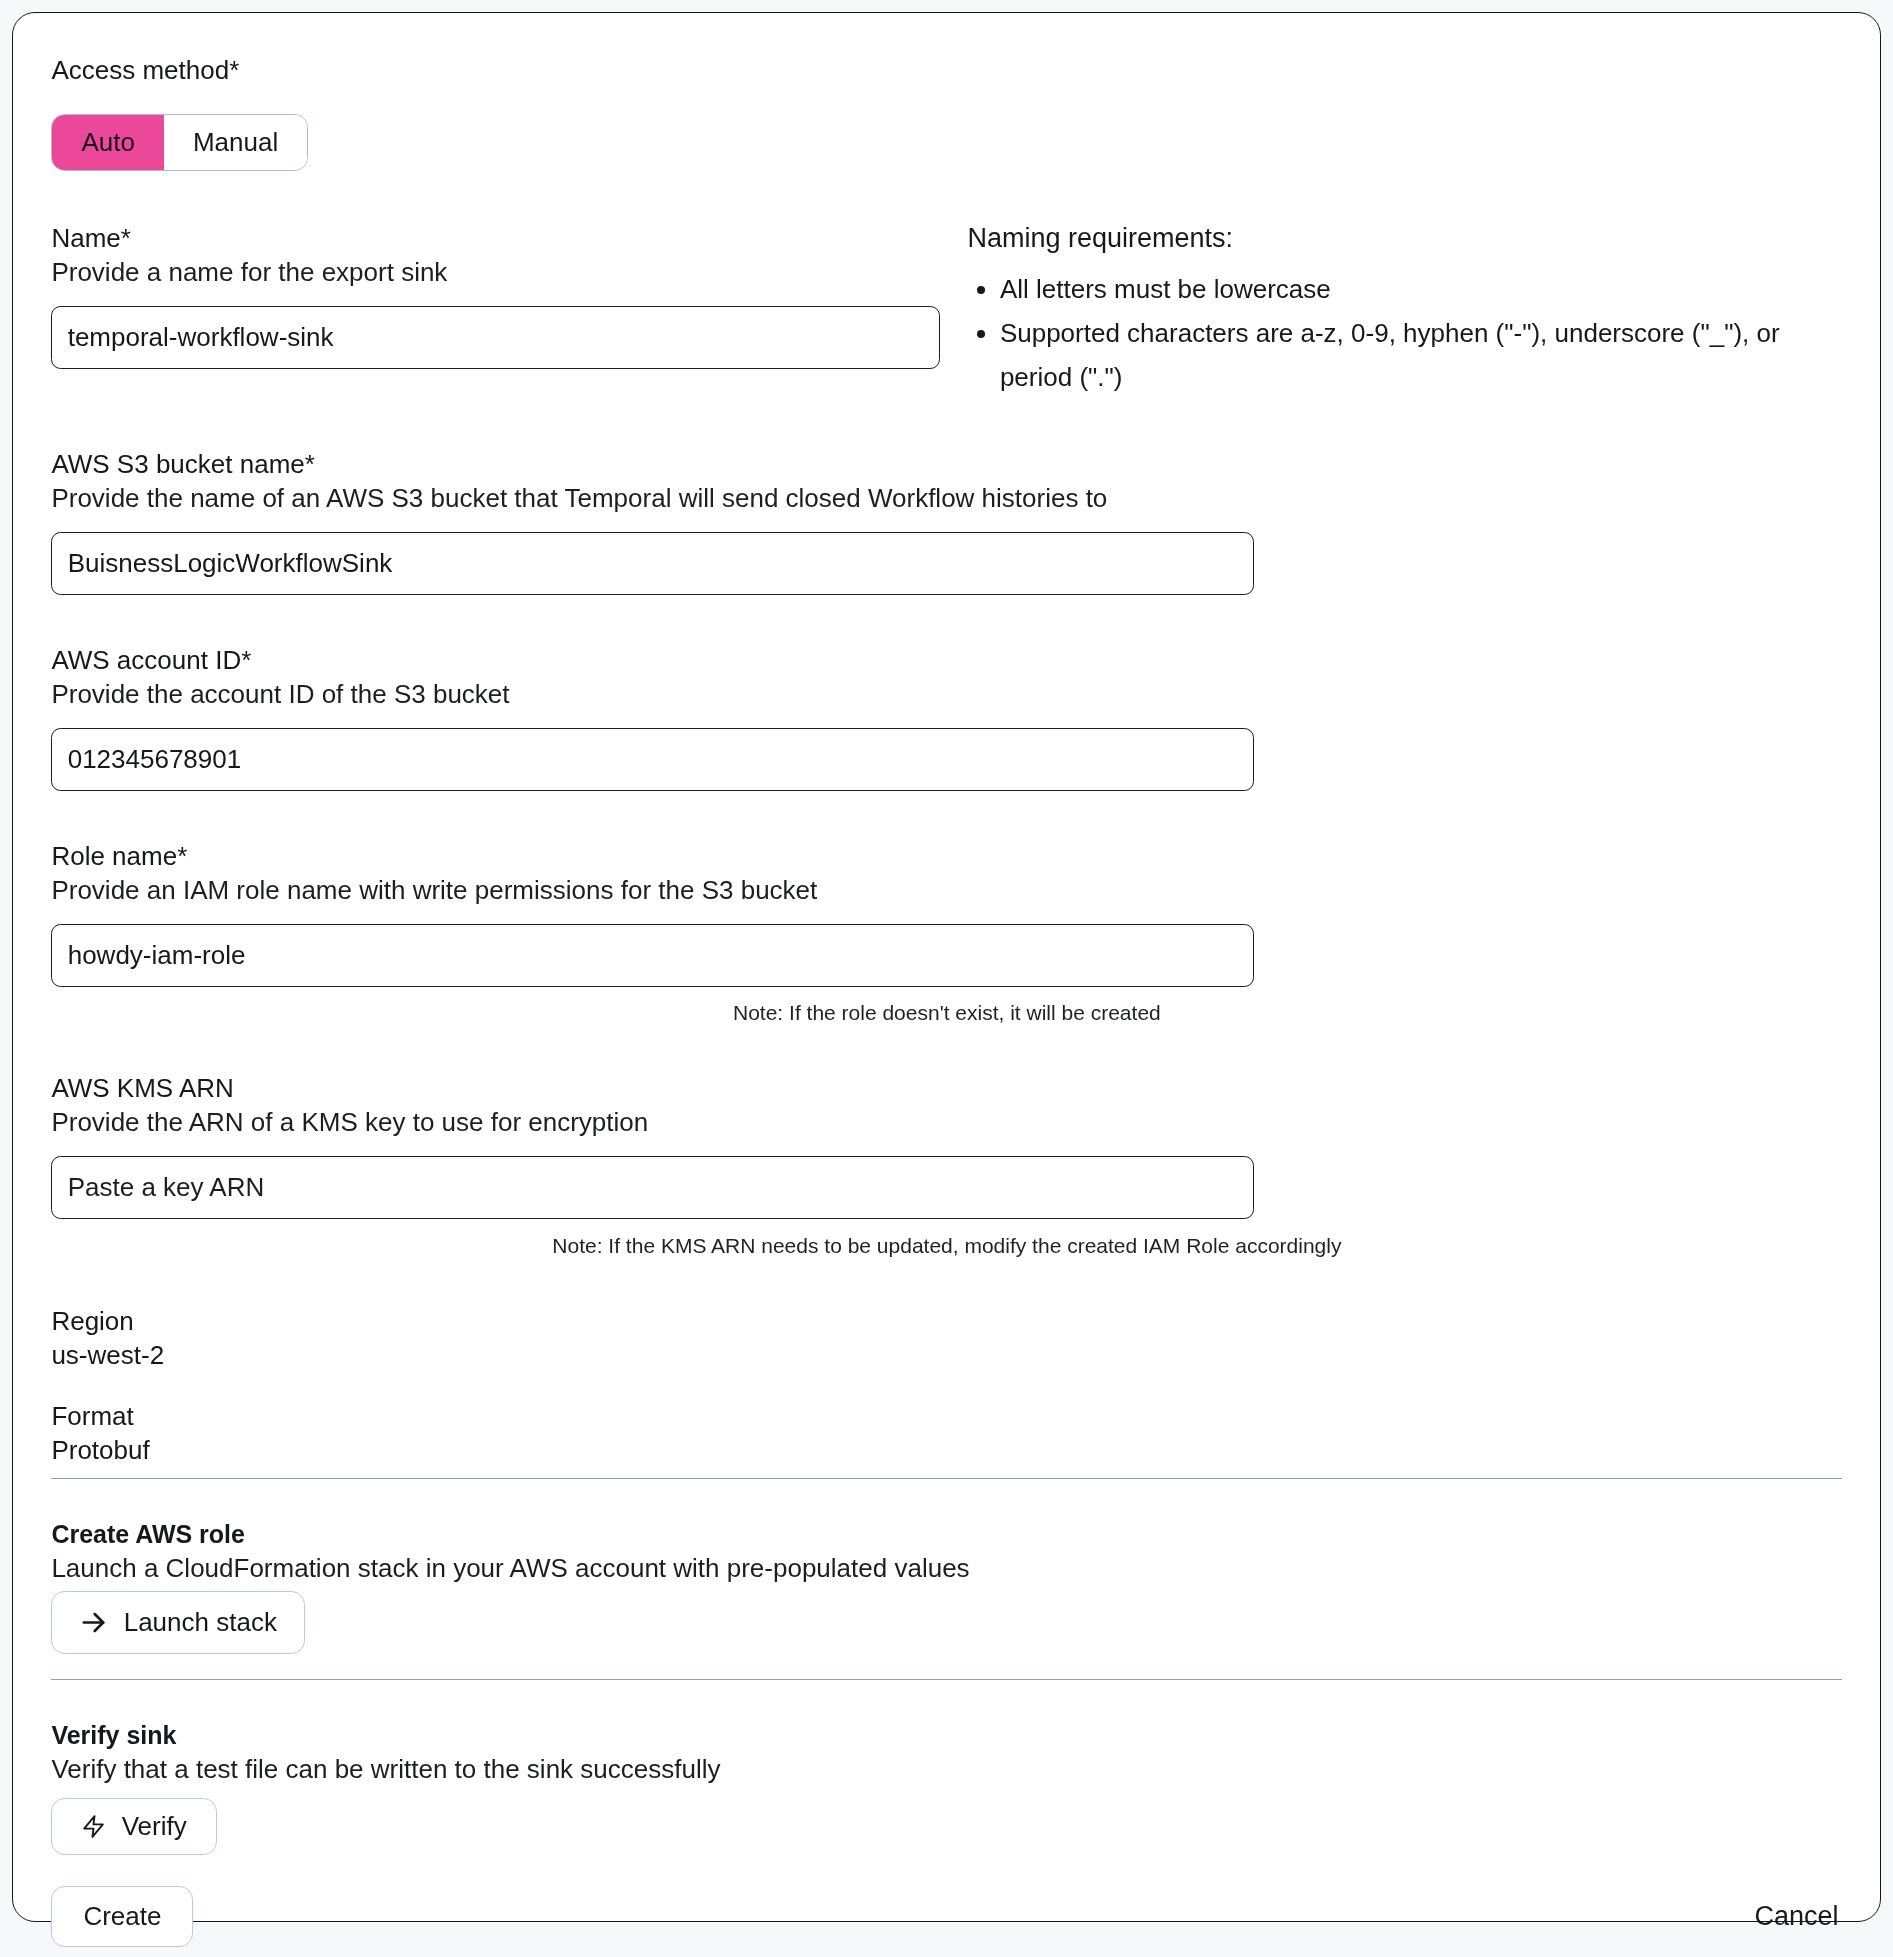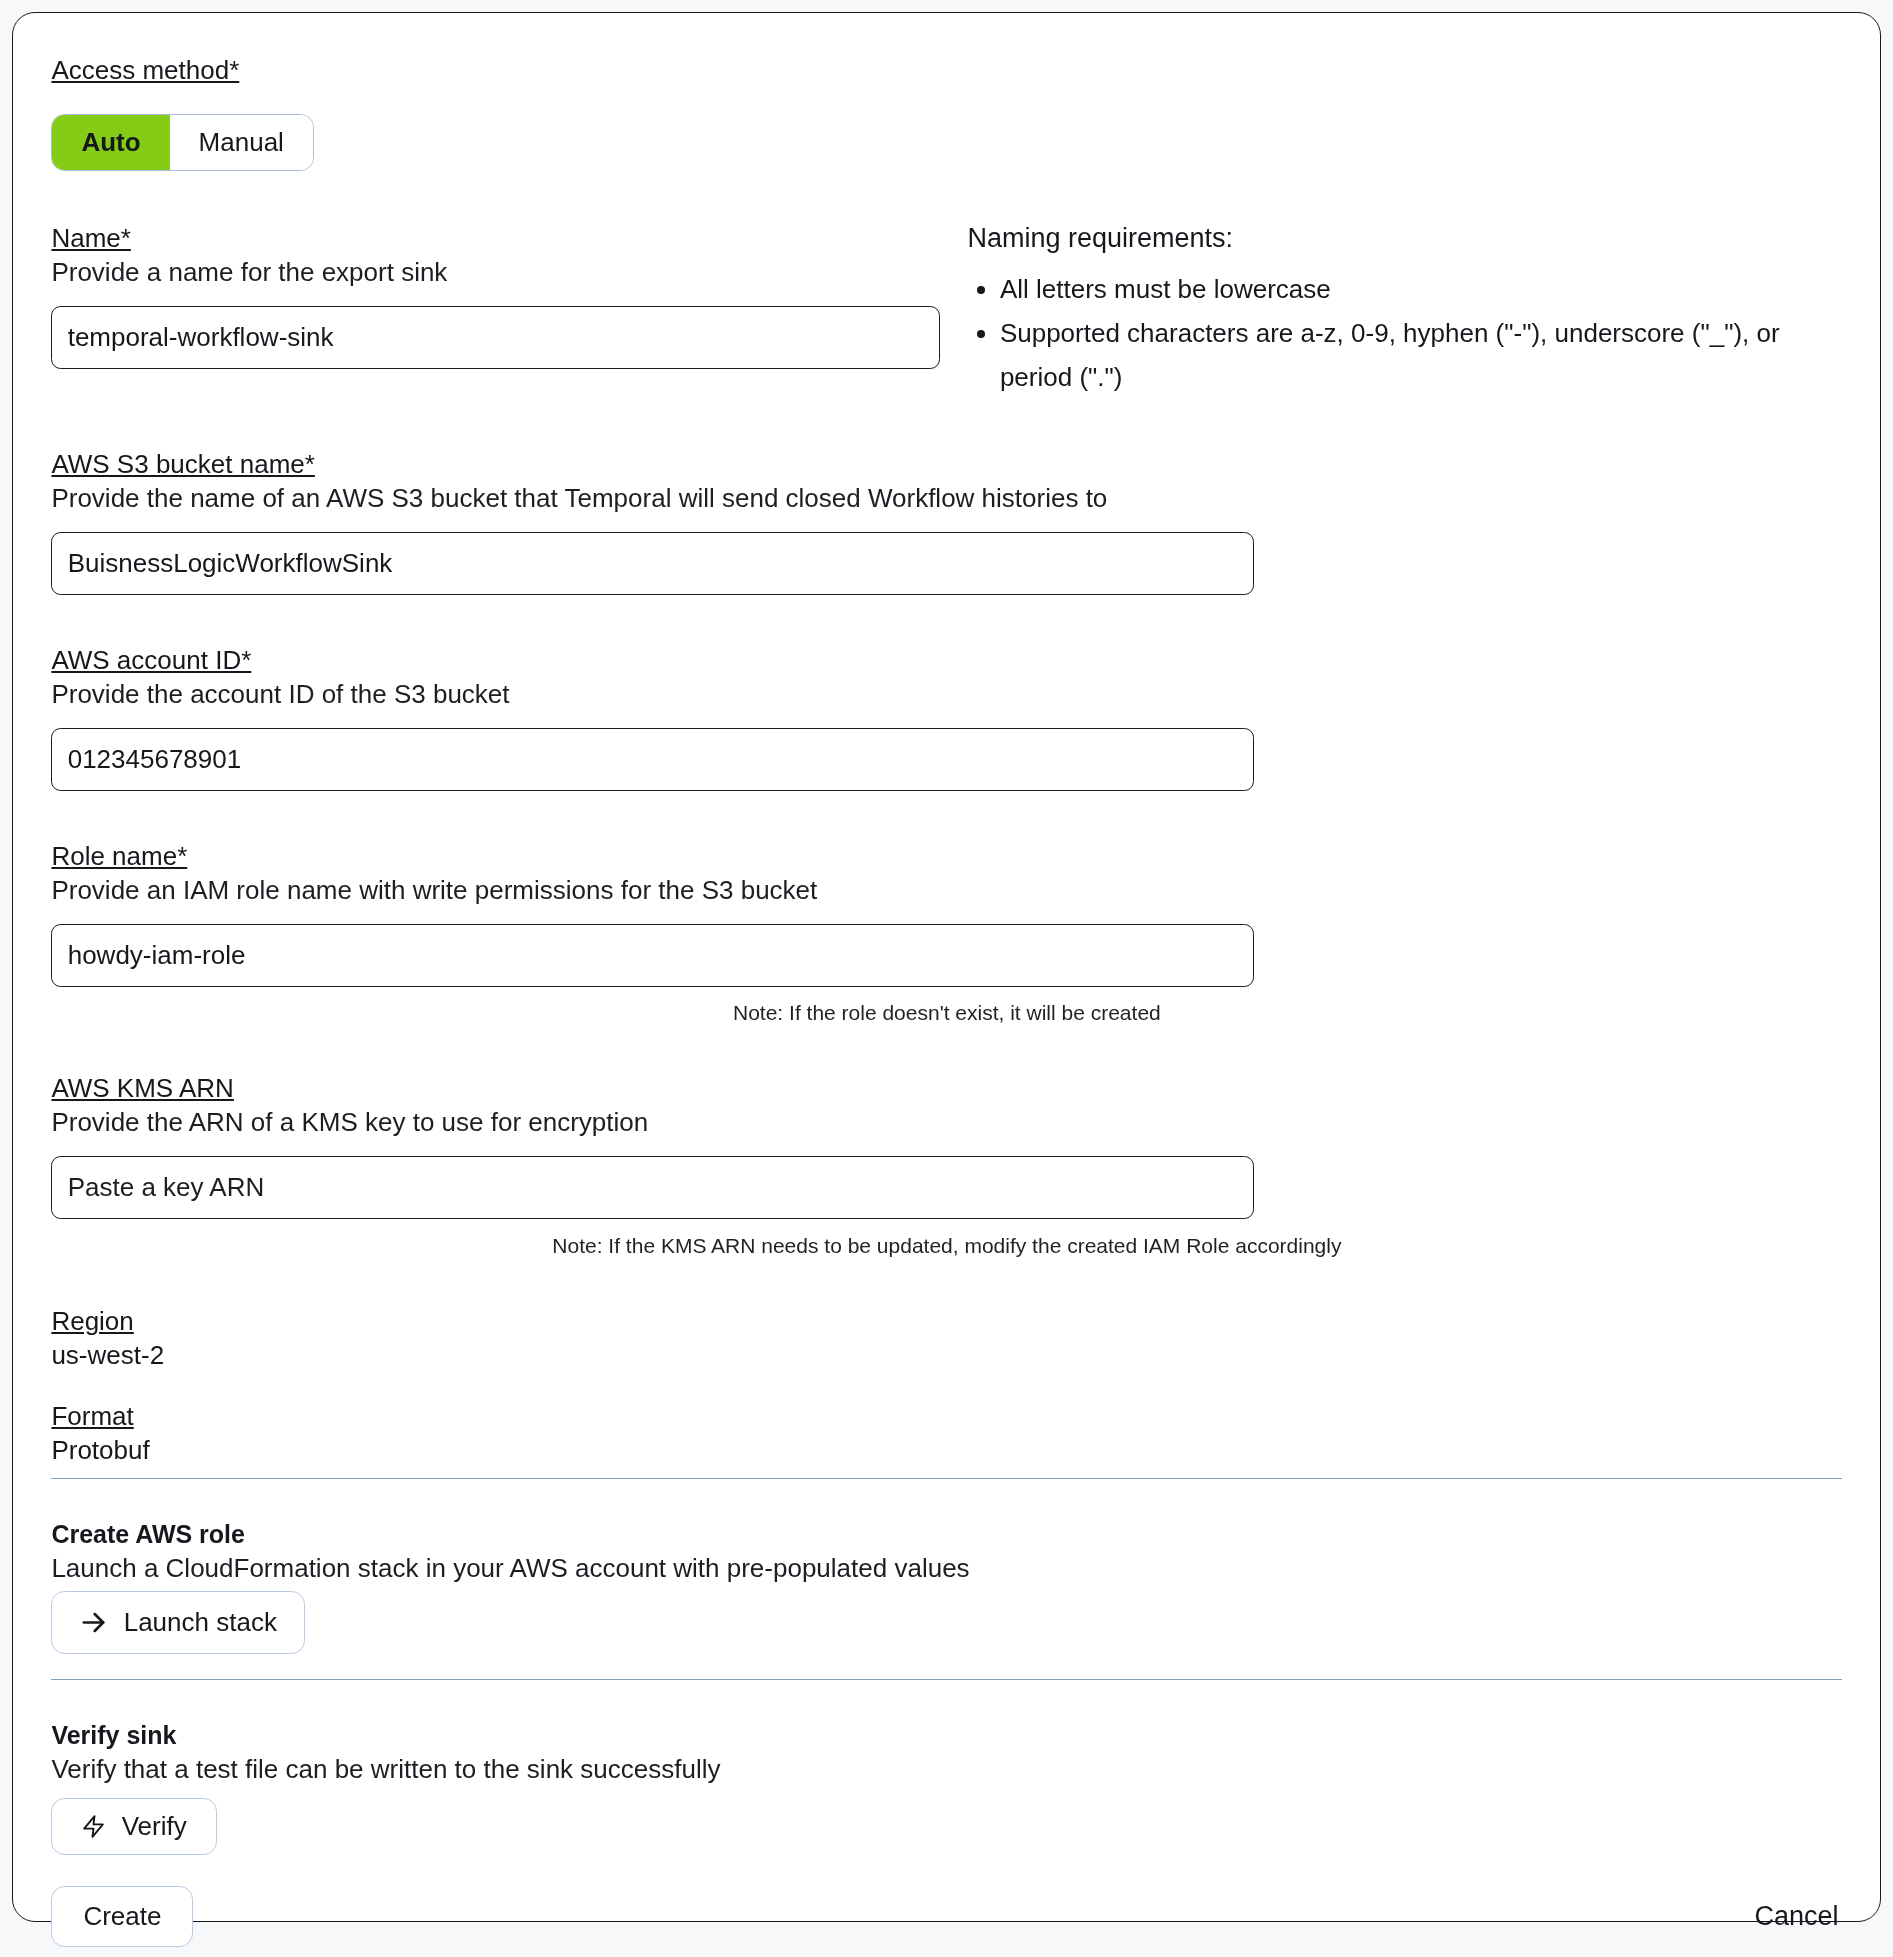--- a/index.html
+++ b/index.html
@@ -12,21 +12,21 @@
   body { padding: 12.4px 12.4px 0; overflow: hidden; }
 
   .card {
     width: 1869px; height: 1910px;
     background: #ffffff;
     border: 1.9px solid #17181d;
     border-radius: 23px;
     padding: 40px 38px 19px;
   }
 
-  .label { font-size: 26px; line-height: 34px; color: #16181d; text-decoration: underline; }
+  .label { font-size: 26px; line-height: 34px; color: #16181d; }
   .desc  { font-size: 26px; line-height: 34px; color: #1c1e23; }
   .note  { font-size: 21px; line-height: 29px; color: #1f2126; margin-top: 11.5px; text-align: center; }
 
   
   .segmented {
     display: inline-flex;
     margin-top: 27px;
     border: 1.9px solid #a9bcda;
     border-radius: 13.4px;
     overflow: hidden;
@@ -35,21 +35,21 @@
   .seg {
     height: 55px;
     font-family: "Liberation Sans", sans-serif;
     font-size: 26px;
     color: #16181d;
     background: #ffffff;
     border: none;
     padding: 0 29px;
     cursor: pointer;
   }
-  .seg.seg-selected { background: #84cc16; font-weight: bold; }
+  .seg.seg-selected { background: #ec4899; }
 
   .name-row { display: flex; gap: 27px; margin-top: 50px; }
   .name-col { width: 889px; flex: 0 0 auto; }
   .reqs { flex: 1 1 auto; padding-top: 0; }
   .reqs-title { font-size: 27px; line-height: 34px; color: #16181d; }
   .reqs ul { margin: 11.5px 0 0 32.5px; }
   .reqs li { font-size: 26px; line-height: 44px; color: #16181d; max-width: 841px; }
 
   .text-input {
     display: block;

